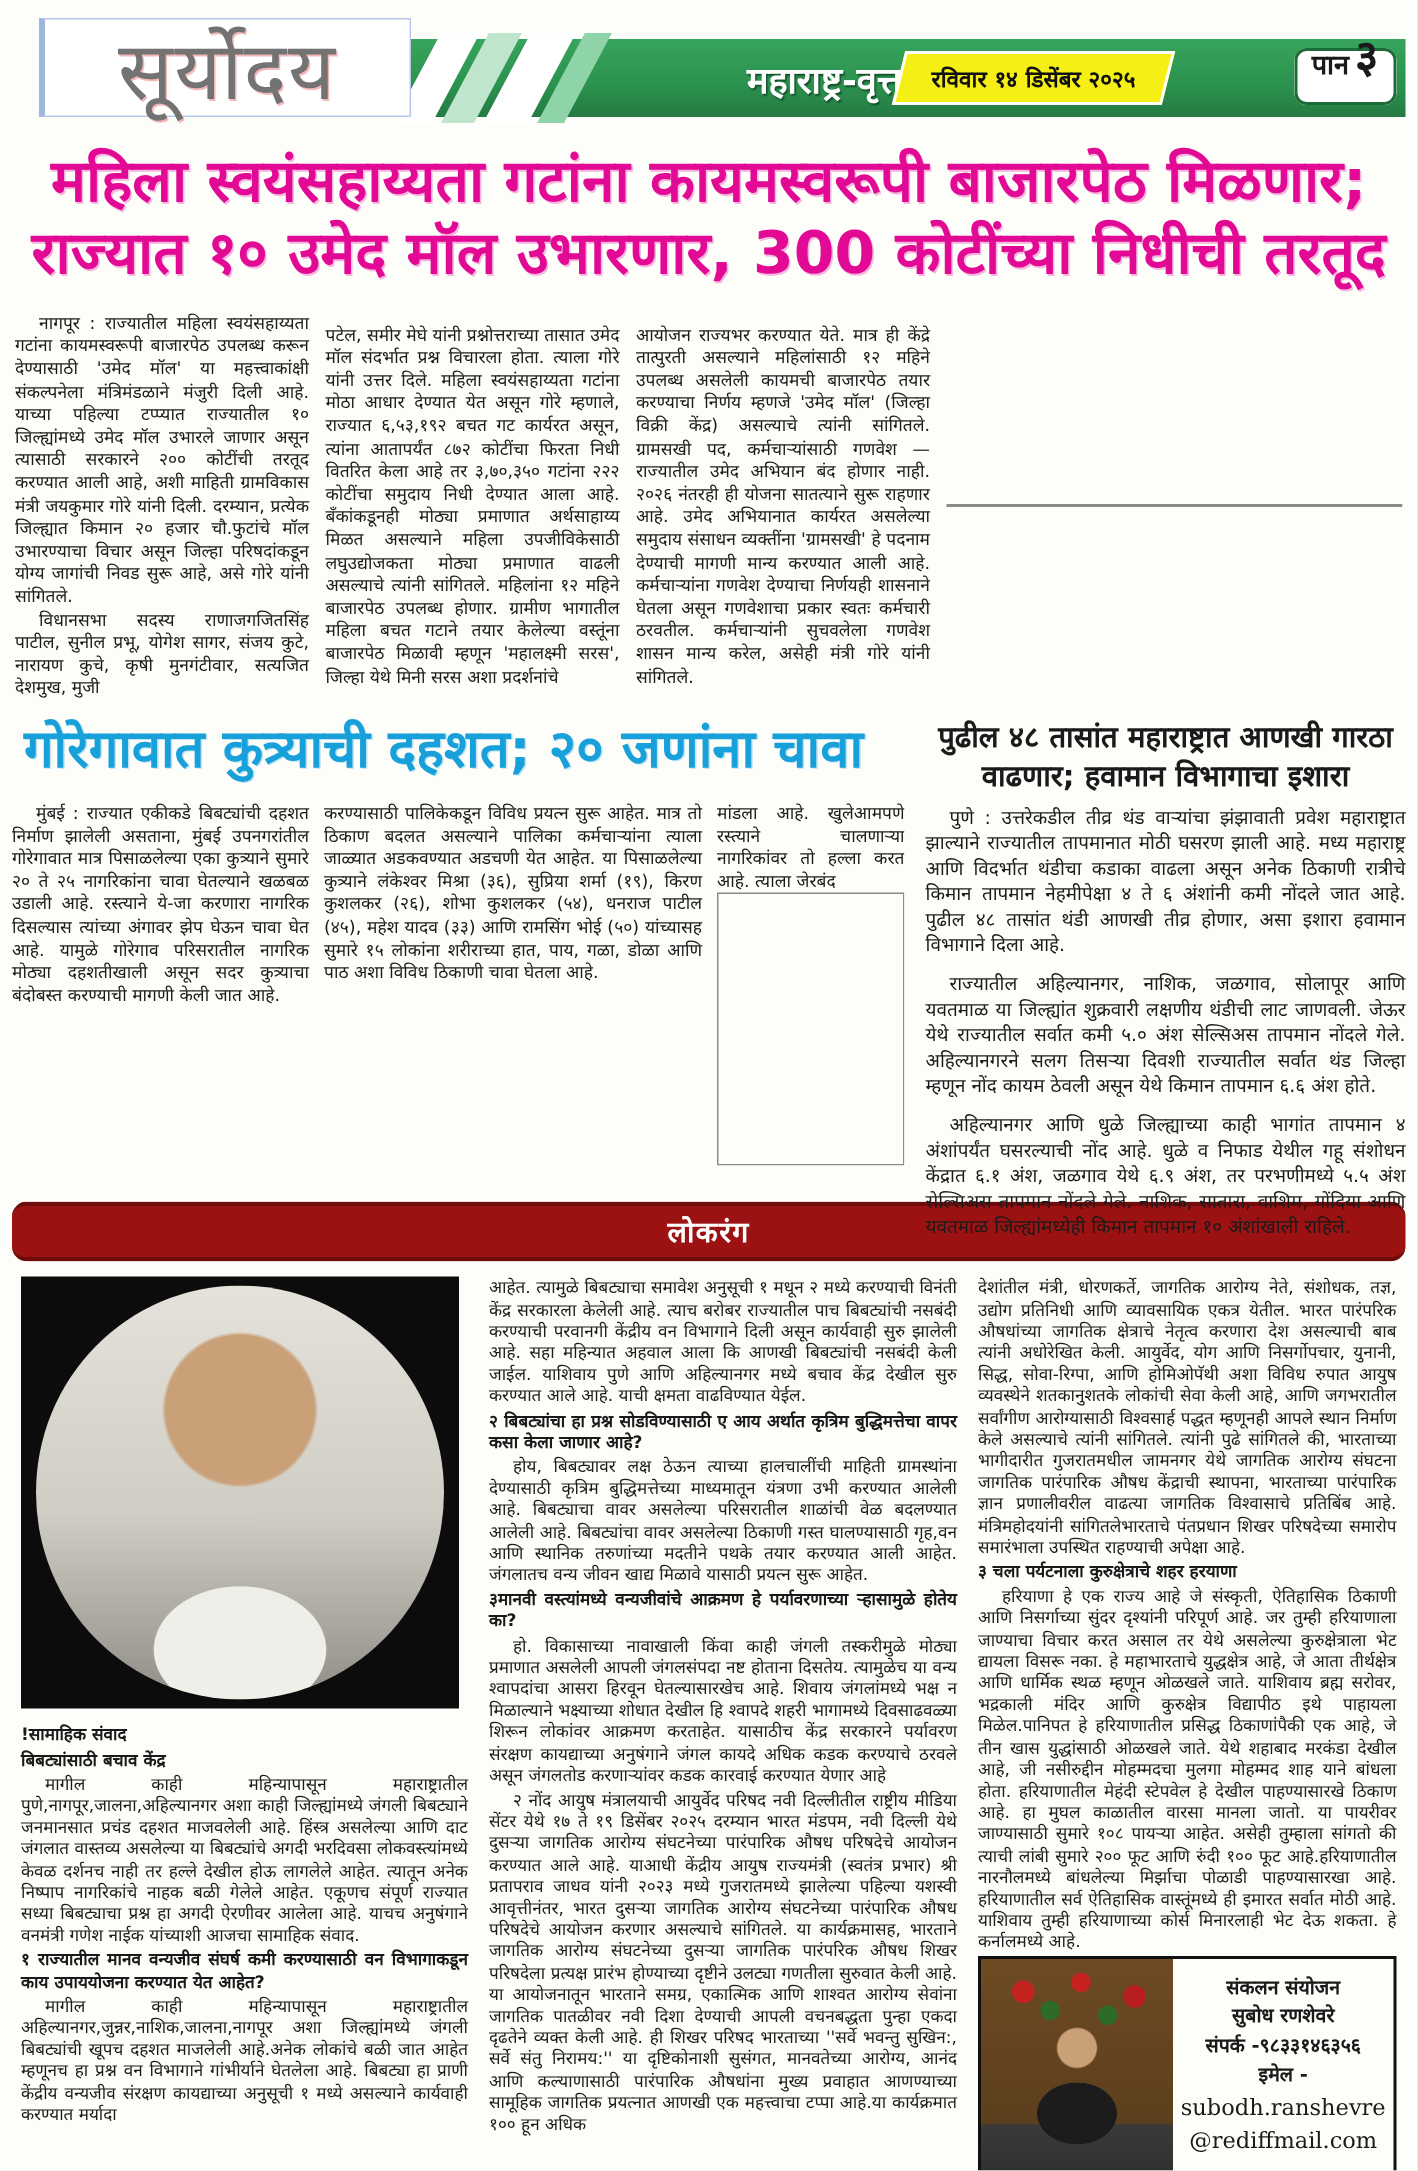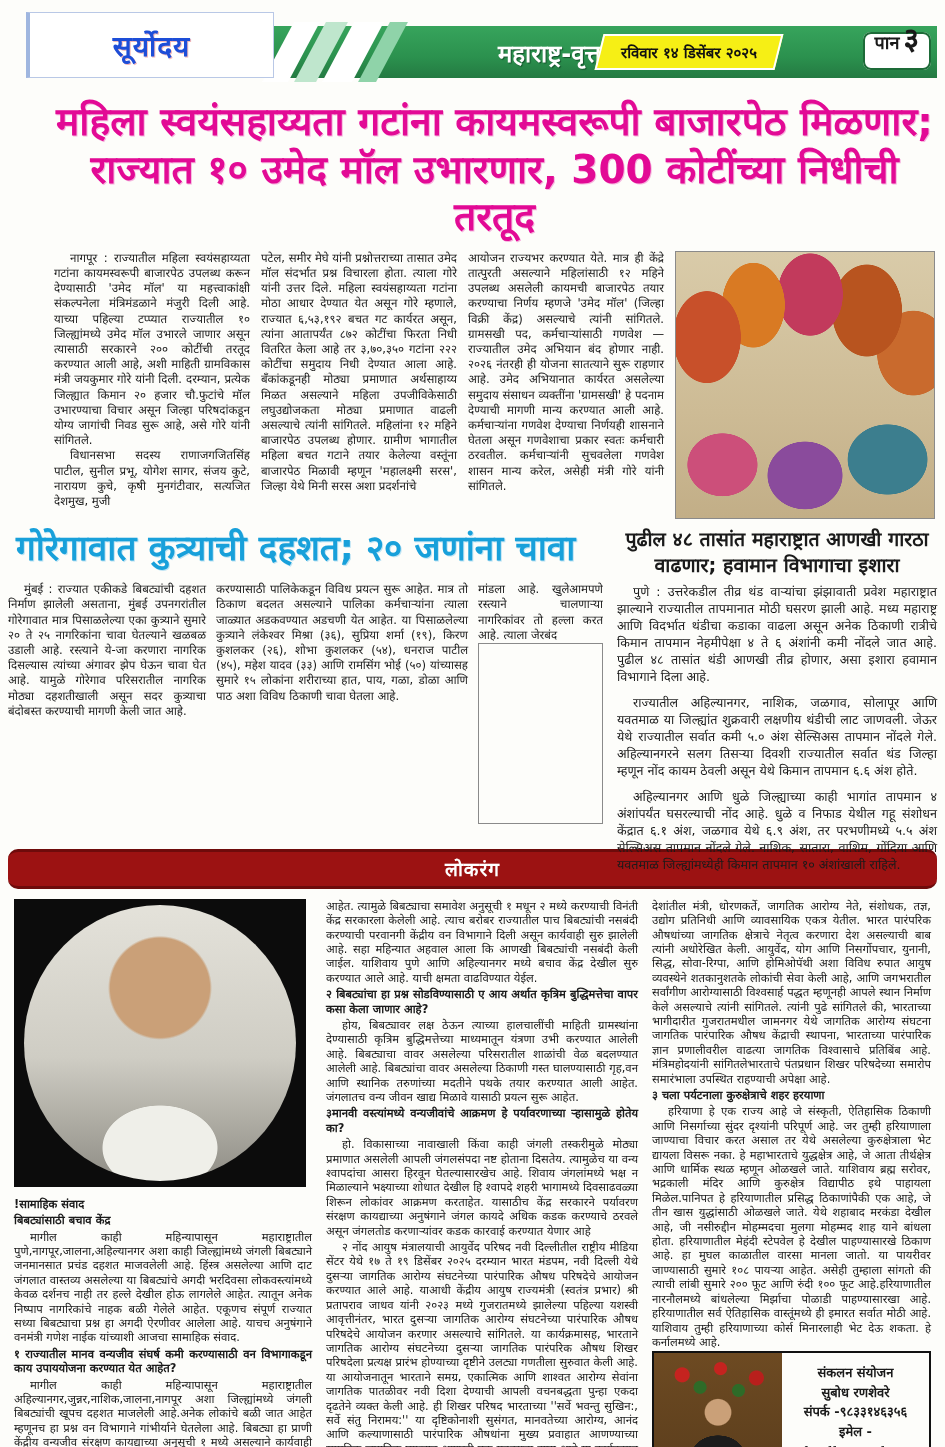--- a/index.html
+++ b/index.html
@@ -9,21 +9,21 @@
     background:#fdfdfa; overflow:hidden;
     font-family:"DejaVu Sans","Liberation Sans",sans-serif; color:#1a1a1a;
   }
   
   .masthead { position:relative; height:90px; }
   .logo-box {
     position:absolute; left:26px; top:12px; width:248px; height:66px; z-index:3;
     background:#ffffff; border:1px solid #b9c8e6; border-left:4px solid #9fb6df;
     display:flex; align-items:center; justify-content:center;
   }
-  .logo-box span { font-size:28px; font-weight:bold; color:#1d4ed8; letter-spacing:1px;
+  .logo-box span { font-size:54px; font-weight:normal; color:#737373; letter-spacing:1px;
     text-shadow:1px 1px 0 #f3b9b9; }
   .banner {
     position:absolute; left:182px; right:8px; top:26px; height:52px; z-index:1;
     background:linear-gradient(180deg,#37a45c 0%,#2b914e 60%,#247a42 100%);
     display:flex; align-items:center;
   }
   .stripe { position:absolute; top:-4px; bottom:-4px; transform:skewX(-28deg); }
   .stripe.s1 { left:96px;  width:26px; background:#ffffff; }
   .stripe.s2 { left:128px; width:22px; background:#bfe6cd; }
   .stripe.s3 { left:156px; width:30px; background:#ffffff; }
@@ -39,24 +39,24 @@
   }
   .date-box span { transform:skewX(14deg); font-weight:bold; font-size:15px; color:#111; white-space:nowrap; }
   .page-box {
     position:absolute; right:6px; top:6px; height:38px; padding:16px 12px; z-index:2;
     background:#ffffff; border-radius:8px; display:flex; align-items:flex-end; gap:4px;
     box-shadow:0 0 0 2px #1d6b38 inset;
   }
   .page-box .pg-label { font-weight:bold; font-size:18px; }
   .page-box .pg-num   { font-weight:bold; font-size:30px; line-height:1; }
   
-  .lead { padding:6px 10px 0;margin-left:44px; }
+  .lead { padding:6px 10px 0; }
   .lead-headline { text-align:center; color:#e20a95; font-weight:bold;
     font-size:39px; line-height:1.22; margin:2px 0 10px; text-shadow:1px 1px 0 #f6b6de; }
-  .lead-body { display:flex; gap:11px; height:268px; overflow:hidden; }
+  .lead-body { display:flex; gap:11px; height:268px; overflow:hidden;align-items:center; }
   .ncol { text-align:justify; font-size:11.6px; line-height:15.2px; }
   .lead-body .ncol { width:196px; flex:0 0 auto; }
   .indent { text-indent:16px; }
   .lead-photo {
     flex:1; border:1px solid #8a8a8a;
     background:
       radial-gradient(ellipse 56px 76px at 12% 32%, #c8502a 0 60%, transparent 61%),
       radial-gradient(ellipse 52px 70px at 30% 20%, #d97a23 0 60%, transparent 61%),
       radial-gradient(ellipse 54px 68px at 52% 16%, #c23a5c 0 60%, transparent 61%),
       radial-gradient(ellipse 58px 76px at 74% 22%, #b8541f 0 60%, transparent 61%),

